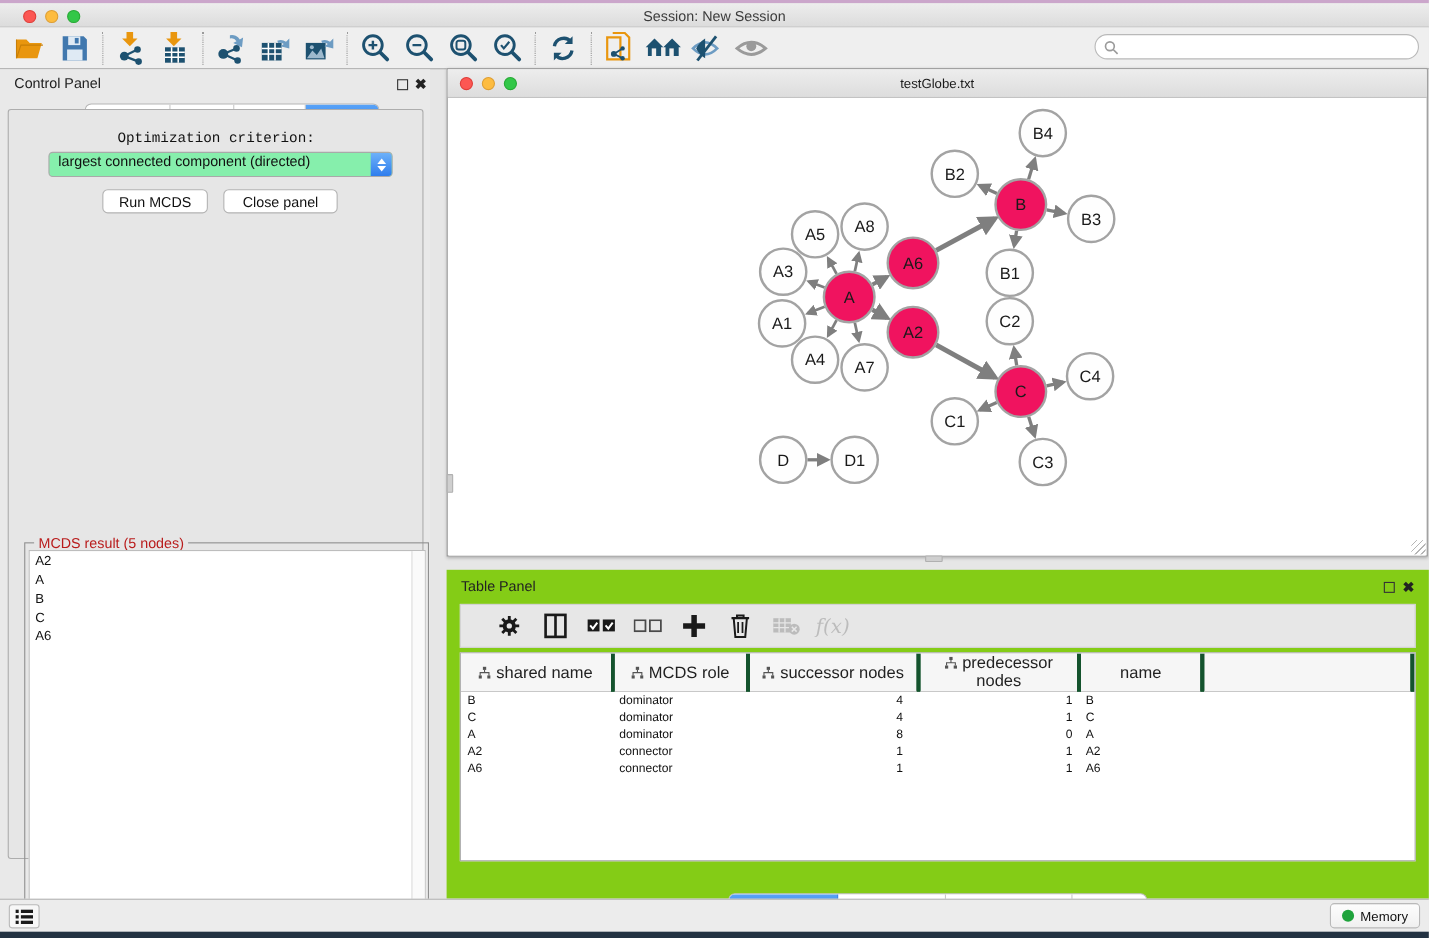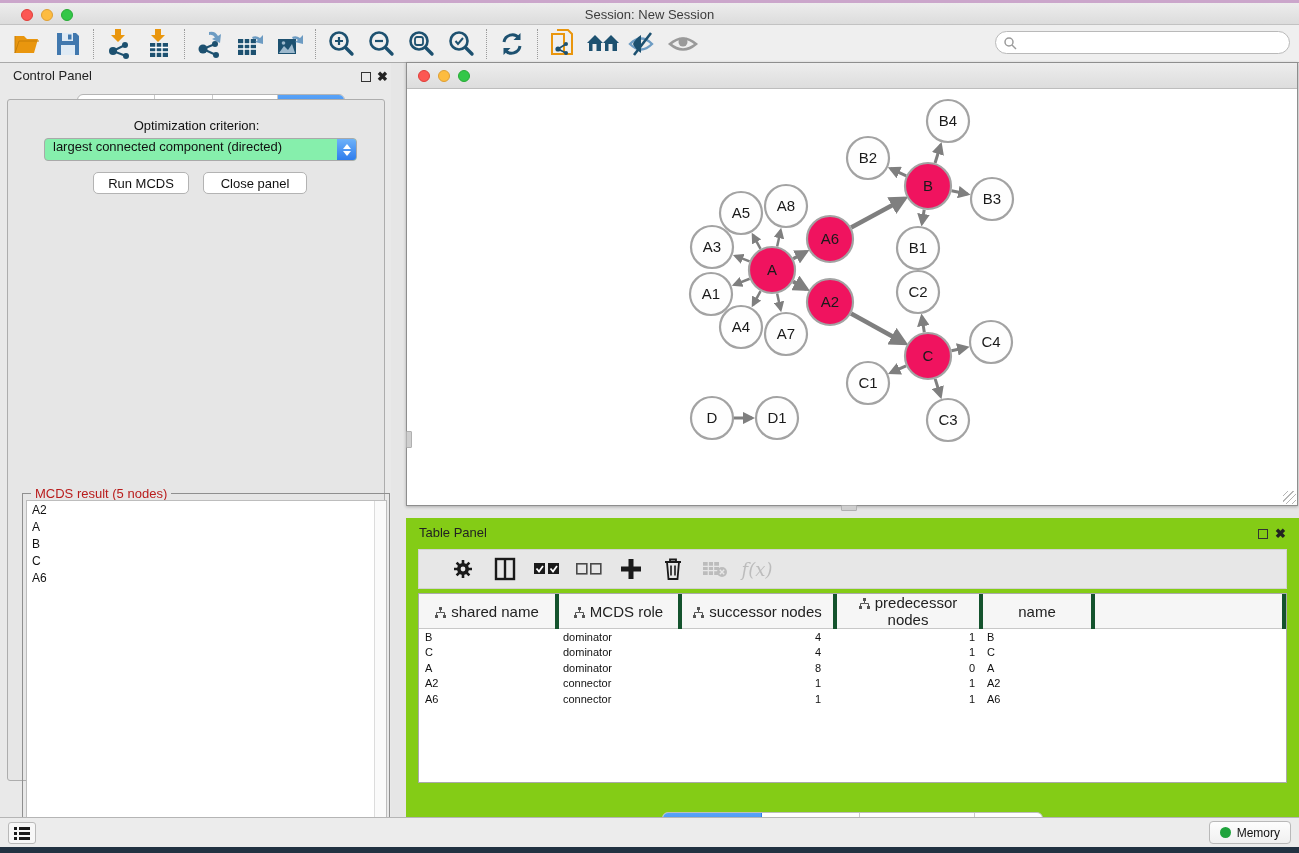--- a/index.html
+++ b/index.html
@@ -251,21 +251,21 @@
     <span class="float-btn" style="left:361px"></span>
     <span class="close-btn" style="left:377px">✖</span>
   </div>
   <div class="seg-tabs cp-tabs">
     <div class="seg-tab">Network</div>
     <div class="seg-tab">Style</div>
     <div class="seg-tab">Select</div>
     <div class="seg-tab active">MCDS</div>
   </div>
   <div class="cp-body">
-    <div class="opt-label" style="left:-7px; top:18px; position:absolute;">Optimization criterion:</div>
+    <div class="opt-label" style="left:-7px; top:18px; position:absolute;font-family:Liberation Mono, monospace;">Optimization criterion:</div>
     <div class="dropdown" style="left:36px; top:38px;">
       <span class="dd-text">largest connected component (directed)</span>
       <span class="dd-stepper">
           <span class="dd-up"></span>
           <span class="dd-down"></span>
         </span>
     </div>
     <div class="cp-btn" style="left:85px; top:72px; width:96px;">Run MCDS</div>
     <div class="cp-btn" style="left:195px; top:72px; width:104px;">Close panel</div>
     <div class="groupbox">
@@ -280,20 +280,21 @@
         </div>
     </div>
   </div>
 </div>
 
 <div class="net-window">
   <div class="net-titlebar">
     <div class="net-tl" style="left:11px; background:#fc5753; border:1px solid #df3e39;"></div>
     <div class="net-tl" style="left:31px; background:#fdbc40; border:1px solid #de9f34;"></div>
     <div class="net-tl" style="left:51px; background:#33c748; border:1px solid #27aa35;"></div>
+    <div class="title">testGlobe.txt</div>
   </div>
   <div class="net-canvas">
     <svg id="graph-svg" width="888" height="415">
       <defs>
         <marker id="arrow" viewBox="0 0 10 10" refX="7.5" refY="5" markerWidth="4.2" markerHeight="4.2" orient="auto" markerUnits="strokeWidth">
           <path d="M0 0 L10 5 L0 10 z" fill="#7f7f7f"></path>
         </marker>
       </defs>
     <line x1="341.5900931847508" y1="171.40953572082114" x2="327.34365293255127" y2="165.94840029081132" stroke="#7f7f7f" stroke-width="2.5" marker-end="url(#arrow)"></line>
         <line x1="352.5334732741604" y1="158.91638634281102" x2="344.9442986727496" y2="144.96209755957184" stroke="#7f7f7f" stroke-width="2.5" marker-end="url(#arrow)"></line>

